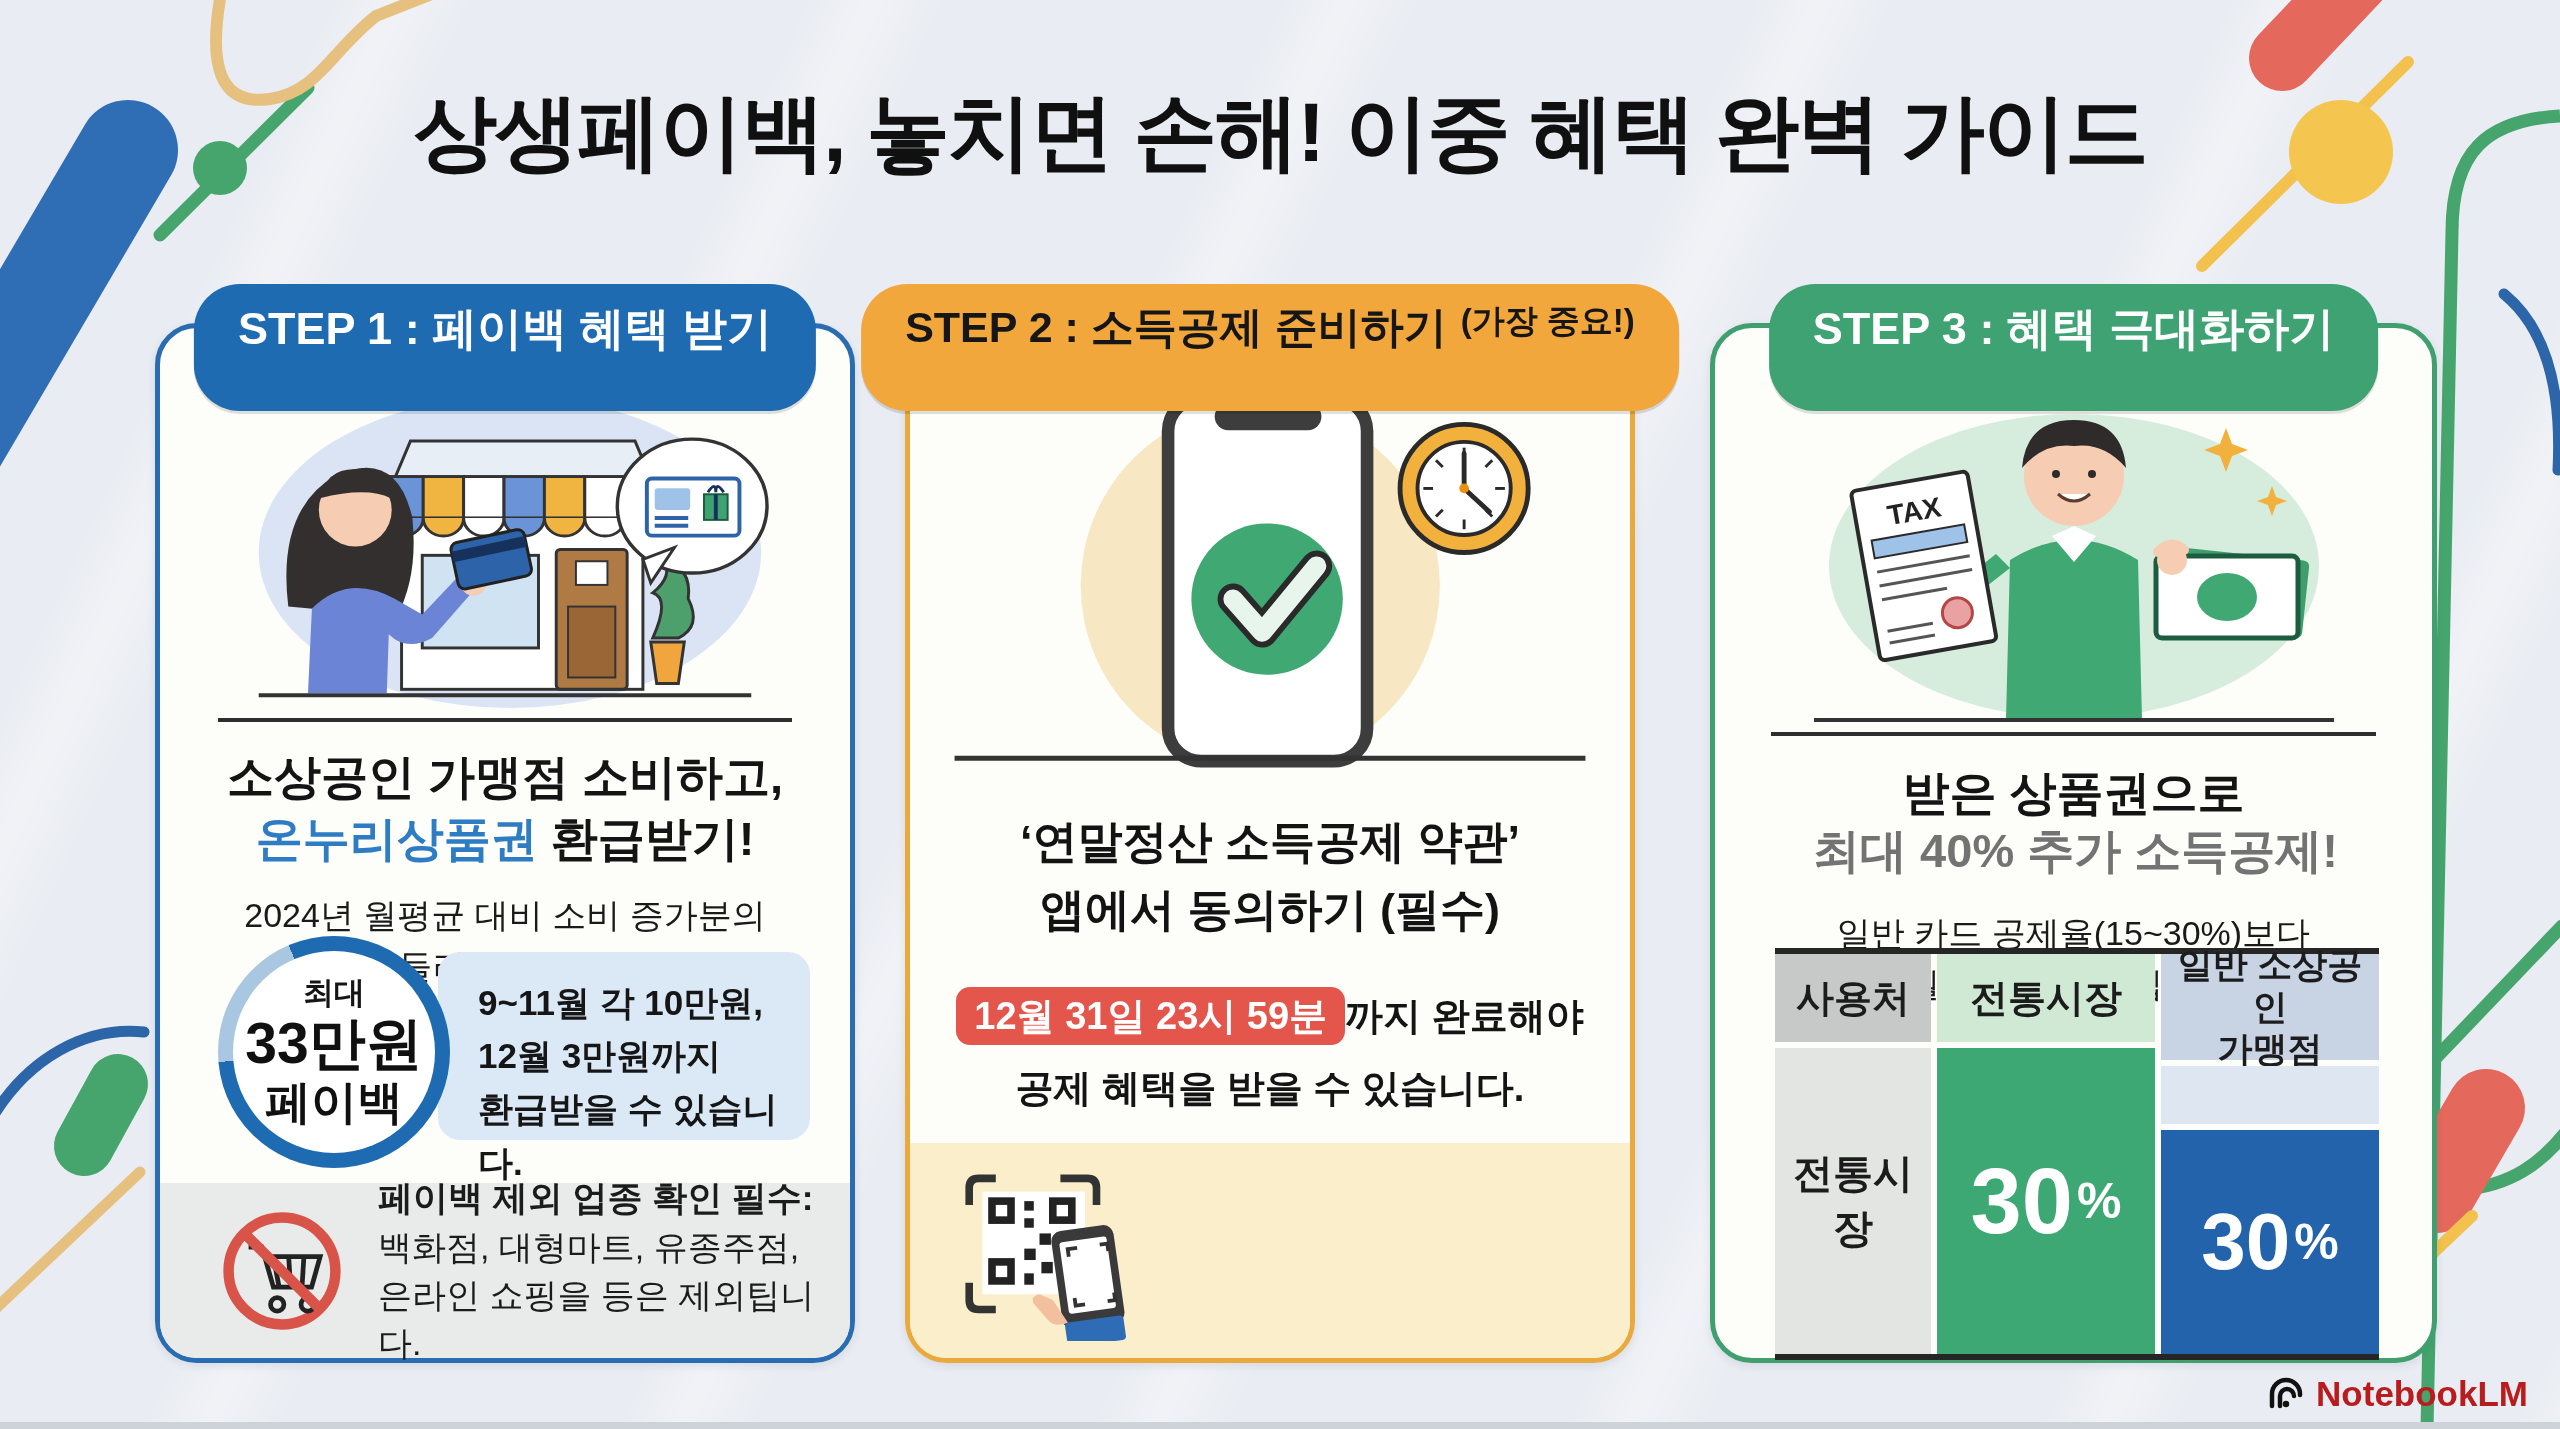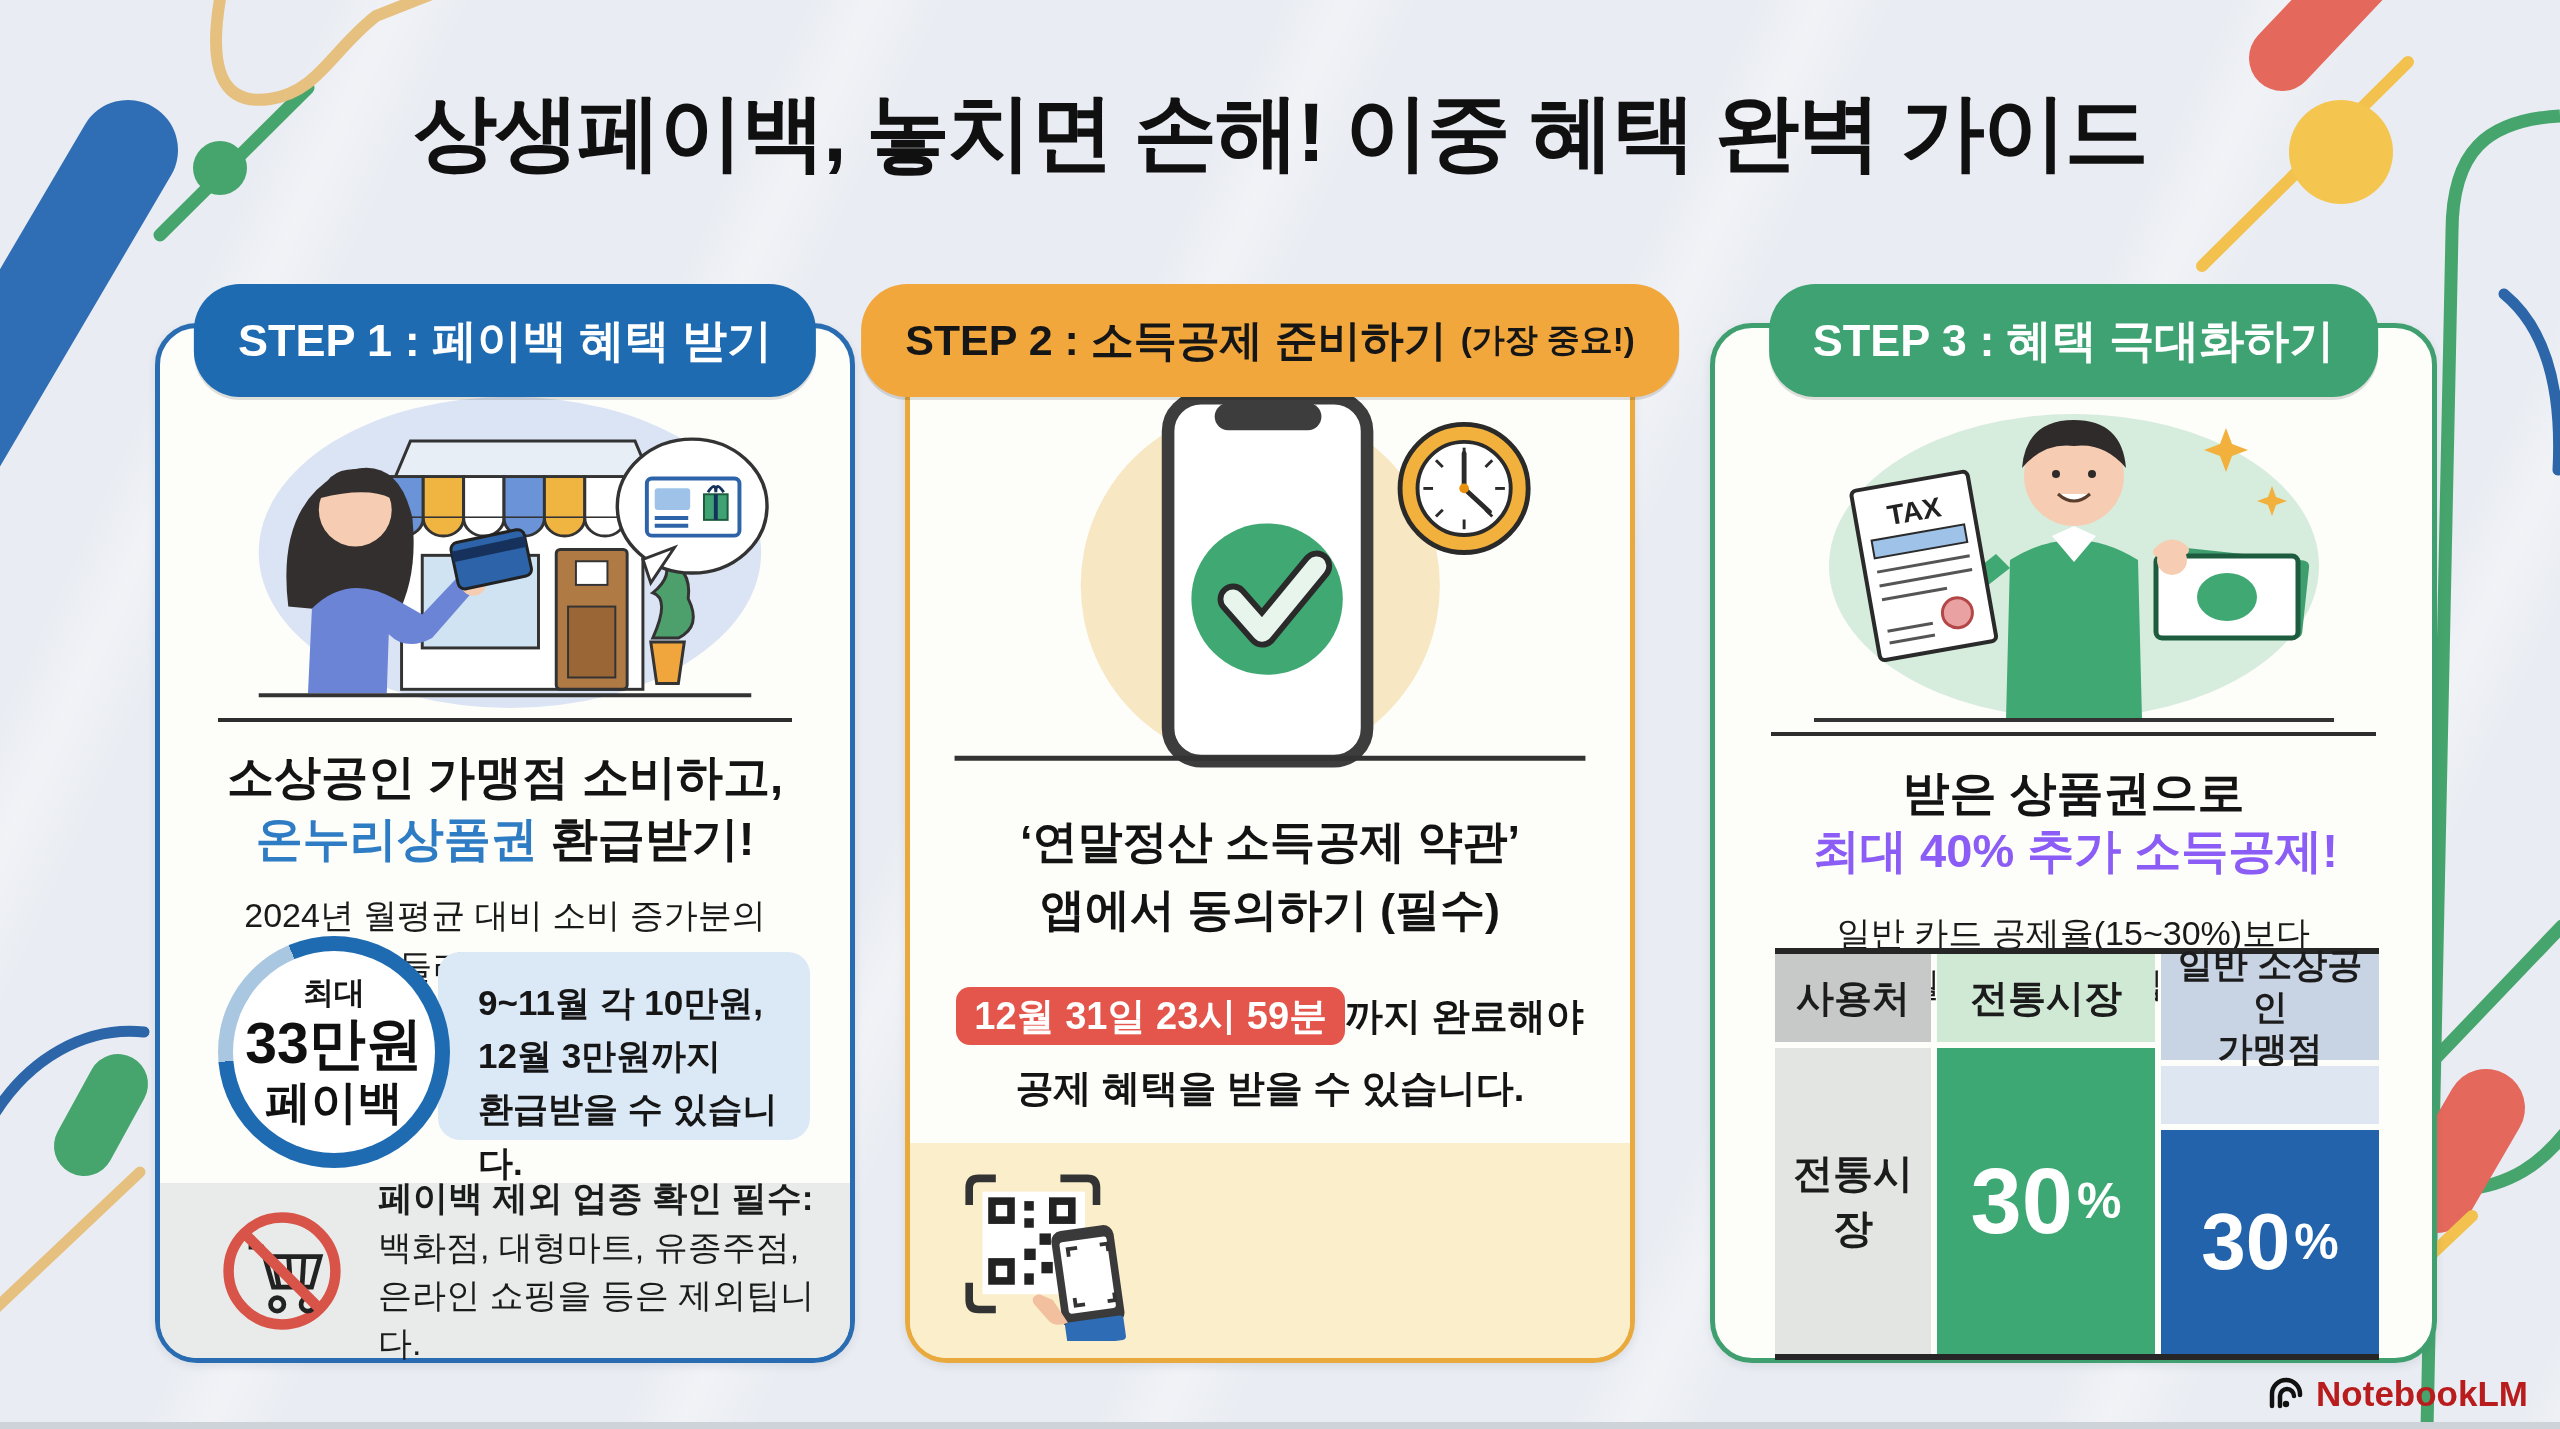--- a/index.html
+++ b/index.html
@@ -12,21 +12,21 @@
   .title{position:absolute;top:76px;left:0;right:0;margin:0;text-align:center;z-index:2;
          font-size:84px;font-weight:900;color:#101010;letter-spacing:-2px;}
 
   .card{position:absolute;top:323px;height:1040px;background:#fdfdf9;border-radius:42px;z-index:2;
         box-shadow:0 3px 8px rgba(40,60,90,.10);box-sizing:border-box;}
   .card1{left:155px;width:700px;border:5px solid #2a6cb1;}
   .card2{left:905px;width:730px;border:5px solid #eaa93c;}
   .card3{left:1710px;width:727px;border:5px solid #3f9f6f;}
 
   .pill{position:absolute;top:-44px;left:50%;transform:translateX(-50%);height:97px;border-radius:46px;
-        display:flex;align-items:center;justify-content:center;white-space:nowrap;padding:8px 44px;
+        display:flex;justify-content:center;white-space:nowrap;padding:15px 44px;
         font-weight:800;z-index:3;box-shadow:0 3px 0 rgba(0,0,0,.12);}
   .card1 .pill{background:#1e6bb2;color:#ffffff;font-size:45px;}
   .card2 .pill{background:#f1a73c;color:#161616;font-size:43px;gap:14px;}
   .card2 .pill .pill-sub{font-size:33px;font-weight:800;}
   .card3 .pill{background:#3ea273;color:#ffffff;font-size:45px;}
 
   .illo{position:absolute;left:50%;transform:translateX(-50%);}
   .illo1{top:52px;width:560px;height:330px;}
   .illo2{top:40px;width:660px;height:402px;}
   .illo3{top:40px;width:600px;height:358px;}
@@ -66,21 +66,21 @@
              color:#131313;line-height:1.5;margin:0;}
   .deadline{position:absolute;top:652px;left:0;right:0;text-align:center;font-size:38px;font-weight:800;
             color:#141414;line-height:1.9;margin:0;}
   .red-pill{background:#e4564b;color:#ffffff;padding:8px 18px;border-radius:14px;font-weight:800;}
   .card2 .bottom-box{height:215px;background:#faeecb;gap:24px;padding-left:44px;}
   .qr-text{font-size:34px;line-height:1.45;color:#1b1b1b;font-weight:500;}
   .qr-title{font-weight:900;}
 
   .card3 .line-a{top:430px;}
   .h-green{position:absolute;top:492px;left:4px;right:0;text-align:center;font-size:47px;font-weight:900;
-           color:#8b5cf6;margin:0;white-space:nowrap;}
+           color:#737373;margin:0;white-space:nowrap;}
   .card3 .desc{position:absolute;top:568px;left:0;right:0;text-align:center;font-size:34px;line-height:1.5;
                color:#1a1a1a;margin:12px;font-weight:500;}
 
   .tbl{position:absolute;top:620px;left:60px;width:604px;height:412px;box-sizing:border-box;
        border-top:6px solid #262626;border-bottom:6px solid #262626;display:flex;gap:6px;}
   .col{display:flex;flex-direction:column;gap:6px;}
   .colA{width:156px;}
   .colB{width:218px;}
   .colC{flex:1;}
   .cell{display:flex;align-items:center;justify-content:center;text-align:center;}

